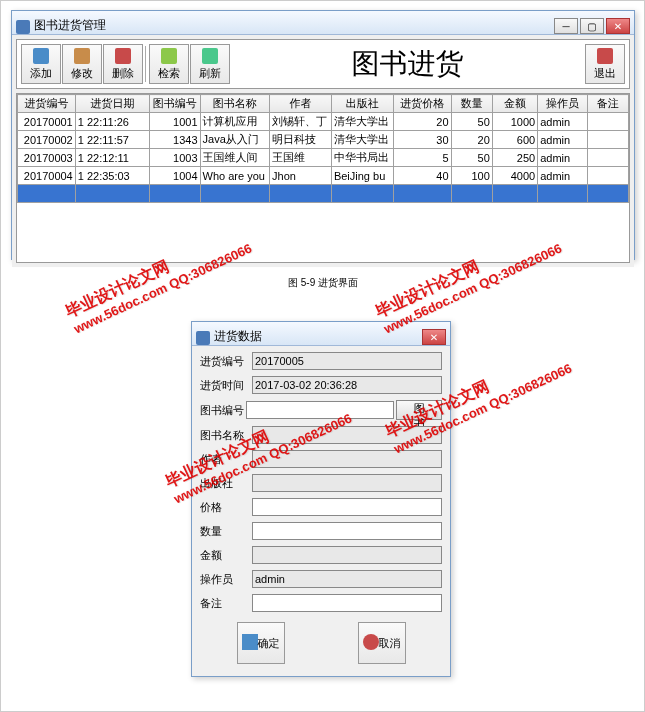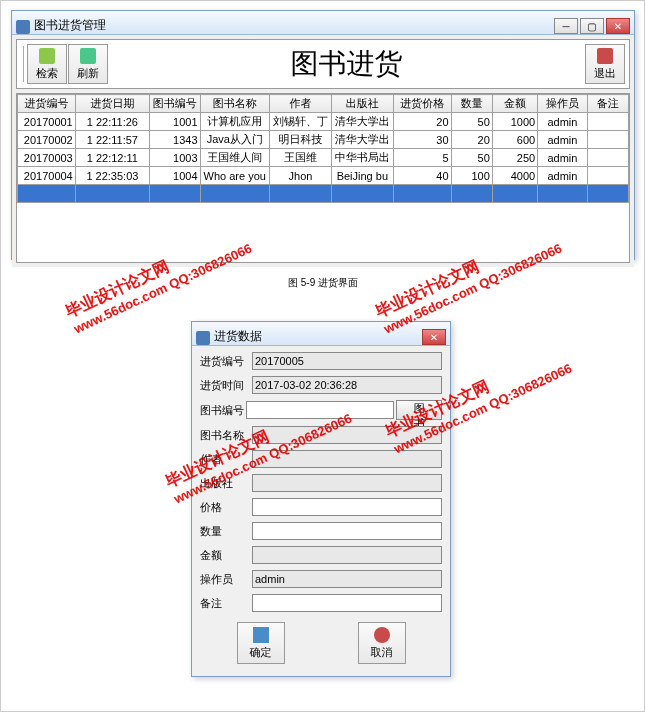--- a/index.html
+++ b/index.html
@@ -30,39 +30,39 @@
     .ico-cancel { background: #c84a4a; border-radius: 50%; }
     
     .divider { width: 2px; height: 36px; border-left: 1px solid #aaa; border-right: 1px solid #fff; margin: 0 2px; }
     
     .page-title { flex: 1; font-size: 28px; font-weight: normal; text-align: center; font-family: SimSun, serif; }
     
     .grid-wrap { border: 1px solid #999; margin-top: 4px; background: #fff; height: 170px; overflow: auto; }
     table.grid { border-collapse: collapse; width: 100%; font-size: 11px; }
     table.grid th, table.grid td { border: 1px solid #a0a0a0; padding: 1px 2px; height: 18px; white-space: nowrap; overflow: hidden; }
     table.grid th { background: linear-gradient(#f8f8f8,#e8e8e8); font-weight: normal; text-align: center; }
-    table.grid td { text-align: center; }
+    table.grid td { text-align: left; }
     table.grid td.num { text-align: right; }
     .highlight-row td { background: #3874d0 !important; }
     .c-id{width:56px}.c-date{width:72px}.c-bid{width:48px}.c-bname{width:60px}.c-auth{width:56px}.c-pub{width:60px}.c-price{width:56px}.c-qty{width:40px}.c-total{width:44px}.c-op{width:48px}.c-note{width:40px}
     
     .caption { position: absolute; font-size: 10px; width: 200px; text-align: center; }
     .cap1 { top: 275px; left: 222px; }
     .cap2 { top: 712px; left: 222px; margin-top: 48px; }
     
     .dialog { top: 320px; left: 190px; width: 260px; height: 356px; }
     .dialog-body { padding: 6px 8px; background: #f0f0f0; }
     .form-row { display: flex; align-items: center; margin-bottom: 6px; font-size: 11px; }
     .form-row label { width: 52px; text-align: left; }
     .form-row input { flex: 1; height: 18px; font-size: 11px; padding: 0 2px; border: 1px solid #888; background: #fff; }
     .form-row .ro { background: #e8e8e8; }
     .btn-small { height: 20px; font-size: 11px; padding: 0 12px; margin-left: 2px; border: 1px solid #888; background: linear-gradient(#fafafa,#e0e0e0); cursor: pointer; }
     
     .dialog-actions { display: flex; justify-content: space-around; margin-top: 10px; }
-    .dlg-btn { width: 48px; height: 42px; display: flex; flex-direction: column; align-items: center; justify-content: center; border: 1px solid #999; background: linear-gradient(#fafafa,#e8e8e8); font-size: 11px; cursor: pointer; }
+    .dlg-btn { width: 48px; height: 42px; display: flex; flex-direction: row; align-items: center; justify-content: center; border: 1px solid #999; background: linear-gradient(#fafafa,#e8e8e8); font-size: 11px; cursor: pointer; }
     .dlg-btn .ico { width: 16px; height: 16px; margin-bottom: 2px; }
     
     .watermark { position: absolute; color: #d00; font-size: 16px; font-weight: bold; transform: rotate(-25deg); pointer-events: none; opacity: 0.9; text-shadow: 1px 1px 1px rgba(0,0,0,0.1); }
     .watermark .line2 { font-size: 13px; }
     .wm1 { top: 260px; left: 60px; }
     .wm2 { top: 260px; left: 370px; }
     .wm3 { top: 430px; left: 160px; }
     .wm4 { top: 380px; left: 380px; }
   </style>
 </head>
@@ -73,20 +73,34 @@
     <div class="titlebar-icon"></div>
     <div class="titlebar-text">图书进货管理</div>
     <div class="win-controls">
       <div class="win-btn">─</div>
       <div class="win-btn">▢</div>
       <div class="win-btn close">✕</div>
     </div>
   </div>
   <div class="window-body">
     <div class="toolbar-panel">
+      <div class="tb-group">
+        <div class="tb-btn">
+            <div class="ico ico-add"></div>
+            <span>添加</span>
+          </div>
+        <div class="tb-btn">
+            <div class="ico ico-edit"></div>
+            <span>修改</span>
+          </div>
+        <div class="tb-btn">
+            <div class="ico ico-del"></div>
+            <span>删除</span>
+          </div>
+      </div>
       <div class="divider"></div>
       <div class="tb-group">
         <div class="tb-btn">
             <div class="ico ico-search"></div>
             <span>检索</span>
           </div>
         <div class="tb-btn">
             <div class="ico ico-refresh"></div>
             <span>刷新</span>
           </div>

